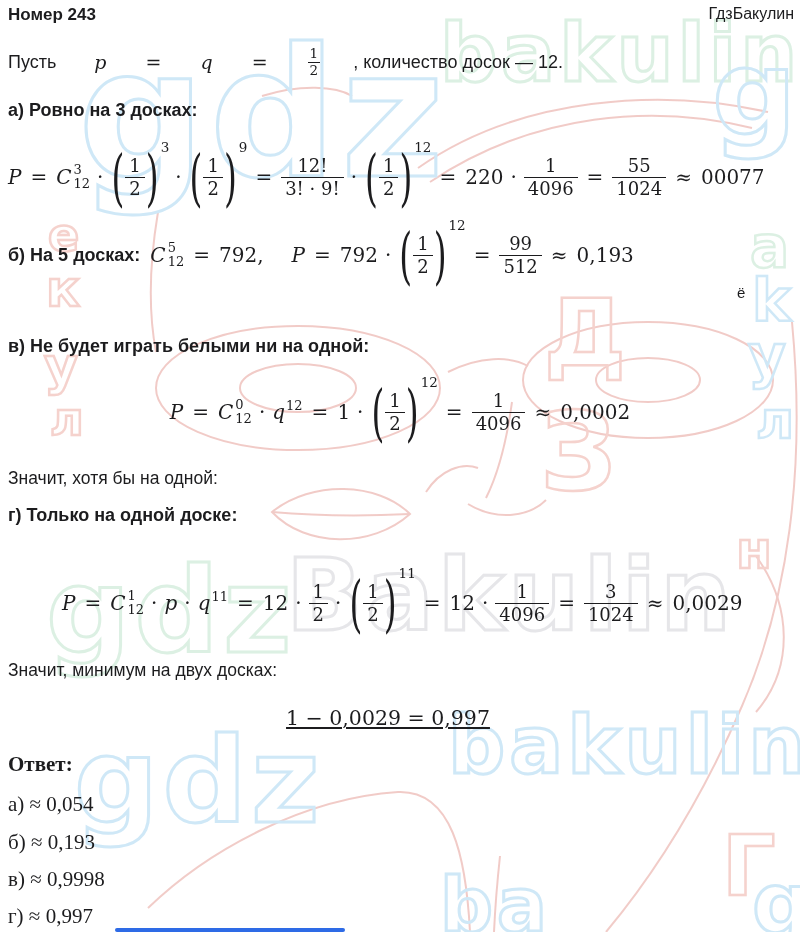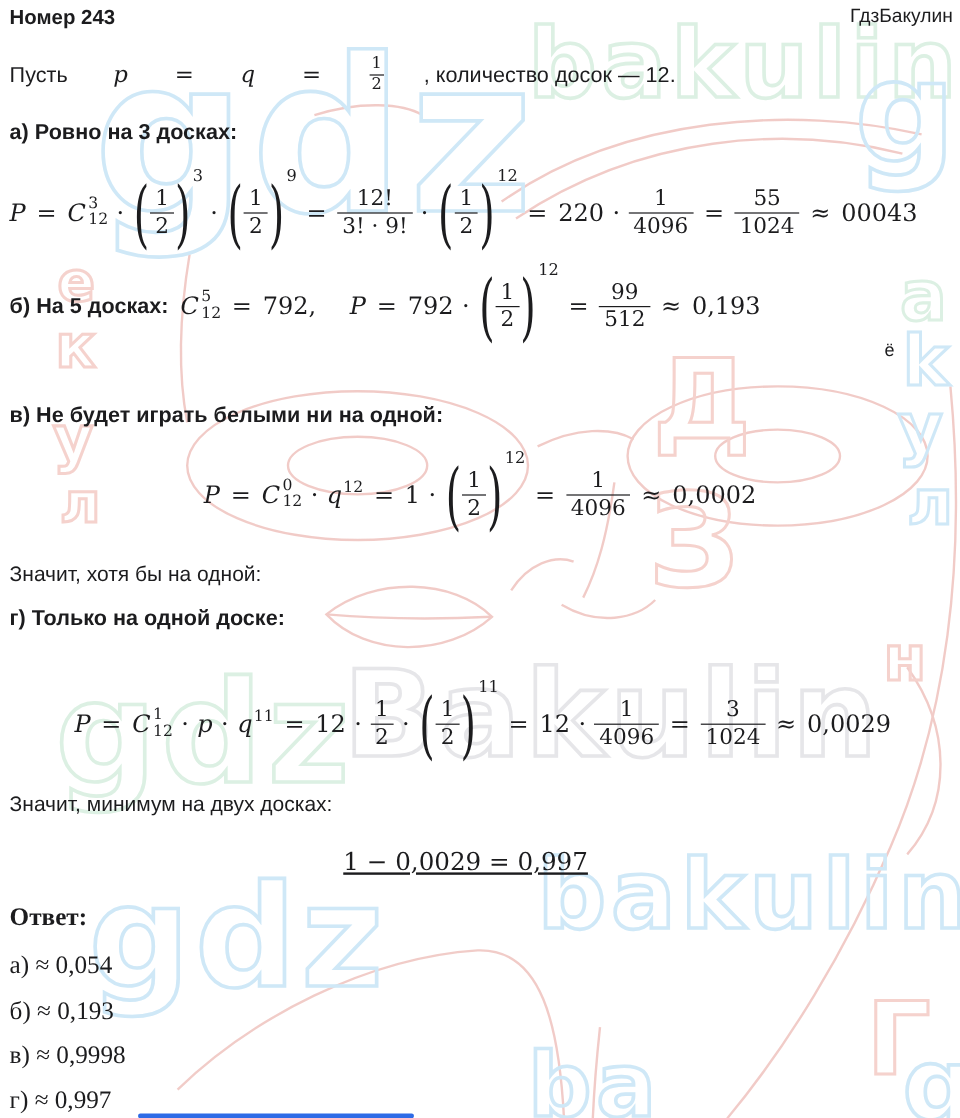--- a/index.html
+++ b/index.html
@@ -178,21 +178,21 @@
     <span class="frac">
       <span class="num">1</span>
       <span class="den">4096</span>
     </span>
     <span class="eq">=</span>
     <span class="frac">
       <span class="num">55</span>
       <span class="den">1024</span>
     </span>
     <span class="eq">≈</span>
-    <span class="mn">00043</span>
+    <span class="mn">00077</span>
   </div>
 
   <div class="mathrow" style="left:8px;top:214px;height:82px;">
     <span class="htext">б) На 5 досках:</span>
     <span class="cw" style="margin-left:10px;">
       <span class="mi">C</span>
       <span class="scr">
         <span>5</span>
         <span>12</span>
       </span>

